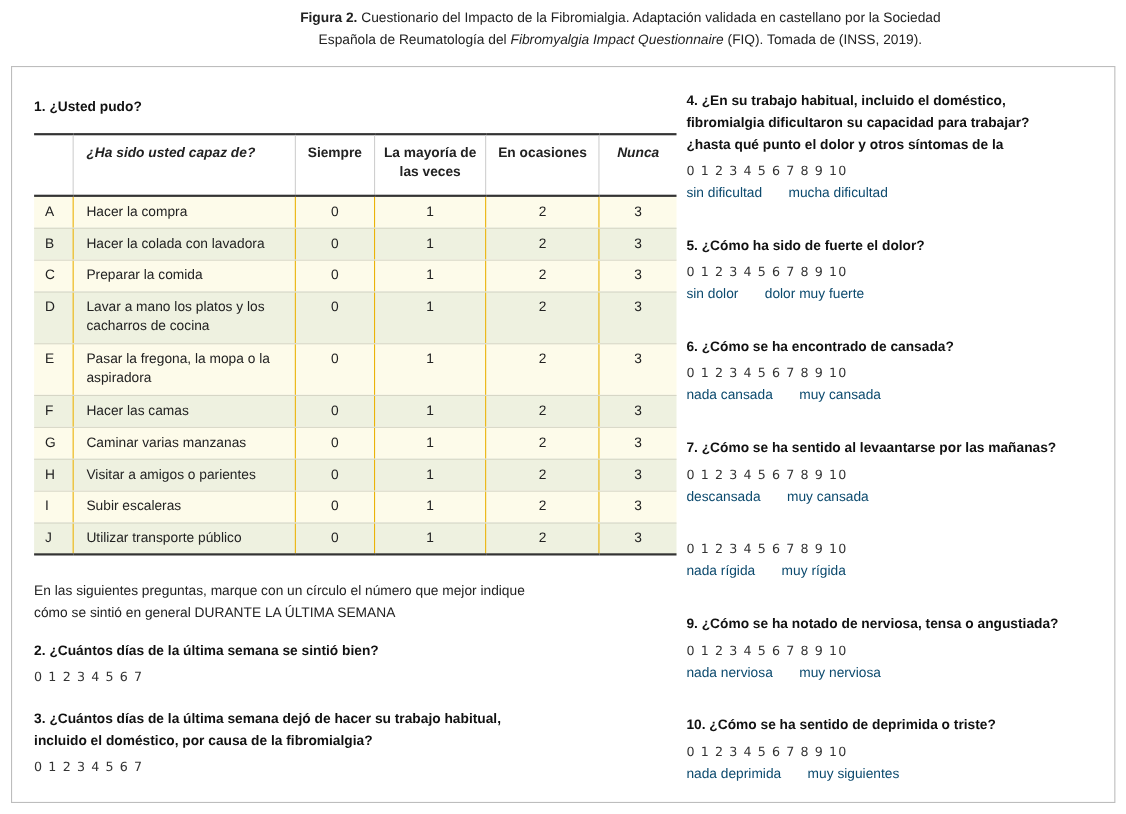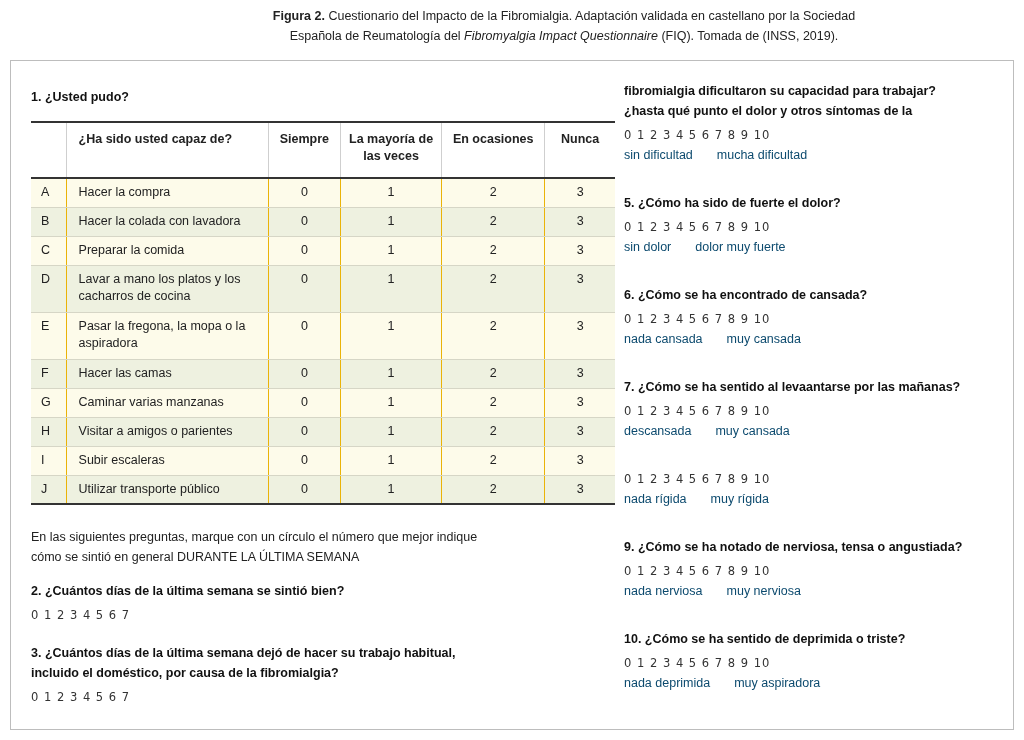--- a/index.html
+++ b/index.html
@@ -25,21 +25,21 @@
 
   table.fiq {
     margin-top: 14px; width: 584px; border-collapse: collapse; font-size: 12.5px;
   }
   table.fiq thead th {
     font-weight: bold; text-align: center; vertical-align: top; padding: 8px 4px;
     height: 56px; border-top: 2px solid #333; border-bottom: 2px solid #333;
     border-left: 1px solid #cfcfcf; background: #fff; line-height: 17px;
   }
   table.fiq thead th:first-child { border-left: none; }
-  table.fiq thead th.act { text-align: left; padding-left: 12px; }
+  table.fiq thead th.act { text-align: left; padding-left: 12px; font-style: italic; }
   table.fiq tbody td {
     border-left: 1px solid #eab308; border-bottom: 1px solid #d6d6c6;
     padding: 5px 6px; vertical-align: top; line-height: 17px; height: 29px;
     text-align: center;
   }
   table.fiq tbody td:first-child { border-left: none; text-align: left; padding-left: 10px; }
   table.fiq tbody td.act { text-align: left; padding-left: 12px; }
   table.fiq tbody tr.odd td { background: #fdfbea; }
   table.fiq tbody tr.even td { background: #eef1e0; }
   table.fiq tbody tr.tall td { height: 47px; }
@@ -66,21 +66,21 @@
   <div class="left">
     <div class="q-title" style="margin-top:6px;">1. ¿Usted pudo?</div>
     <table class="fiq">
       <thead>
         <tr>
           <th style="width:34px;"></th>
           <th class="act" style="width:196px;">¿Ha sido usted capaz de?</th>
           <th style="width:70px;">Siempre</th>
           <th style="width:98px;">La mayoría de las veces</th>
           <th style="width:100px;">En ocasiones</th>
-          <th style="width:68px;">Nunca</th>
+          <th style="width:68px;font-style:italic;">Nunca</th>
         </tr>
       </thead>
       <tbody id="fiq-body">
           <tr class="odd">
             <td>A</td>
             <td class="act">Hacer la compra</td>
             <td>0</td>
             <td>1</td>
             <td>2</td>
             <td>3</td>
@@ -172,20 +172,21 @@
 
     <div class="lq" style="margin-top:18px;">
       <div class="q-title">3. ¿Cuántos días de la última semana dejó de hacer su trabajo habitual,</div>
       <div class="q-title">incluido el doméstico, por causa de la fibromialgia?</div>
       <div class="scale">0 1 2 3 4 5 6 7</div>
     </div>
   </div>
 
   <div class="right" id="right-col">
       <div class="rq">
+        <div class="q-title">4. ¿En su trabajo habitual, incluido el doméstico,</div>
         <div class="q-title">fibromialgia dificultaron su capacidad para trabajar?</div>
         <div class="q-title">¿hasta qué punto el dolor y otros síntomas de la</div>
         <div class="scale">0 1 2 3 4 5 6 7 8 9 10</div>
         <div class="anchors"><span>sin dificultad</span><span>mucha dificultad</span></div>
       </div>
       <div class="rq">
         <div class="q-title">5. ¿Cómo ha sido de fuerte el dolor?</div>
         <div class="scale">0 1 2 3 4 5 6 7 8 9 10</div>
         <div class="anchors"><span>sin dolor</span><span>dolor muy fuerte</span></div>
       </div>
@@ -204,16 +205,16 @@
         <div class="anchors"><span>nada rígida</span><span>muy rígida</span></div>
       </div>
       <div class="rq">
         <div class="q-title">9. ¿Cómo se ha notado de nerviosa, tensa o angustiada?</div>
         <div class="scale">0 1 2 3 4 5 6 7 8 9 10</div>
         <div class="anchors"><span>nada nerviosa</span><span>muy nerviosa</span></div>
       </div>
       <div class="rq">
         <div class="q-title">10. ¿Cómo se ha sentido de deprimida o triste?</div>
         <div class="scale">0 1 2 3 4 5 6 7 8 9 10</div>
-        <div class="anchors"><span>nada deprimida</span><span>muy aspiradora</span></div>
+        <div class="anchors"><span>nada deprimida</span><span>muy siguientes</span></div>
       </div>
     </div>
 </div>
 
 </body></html>

